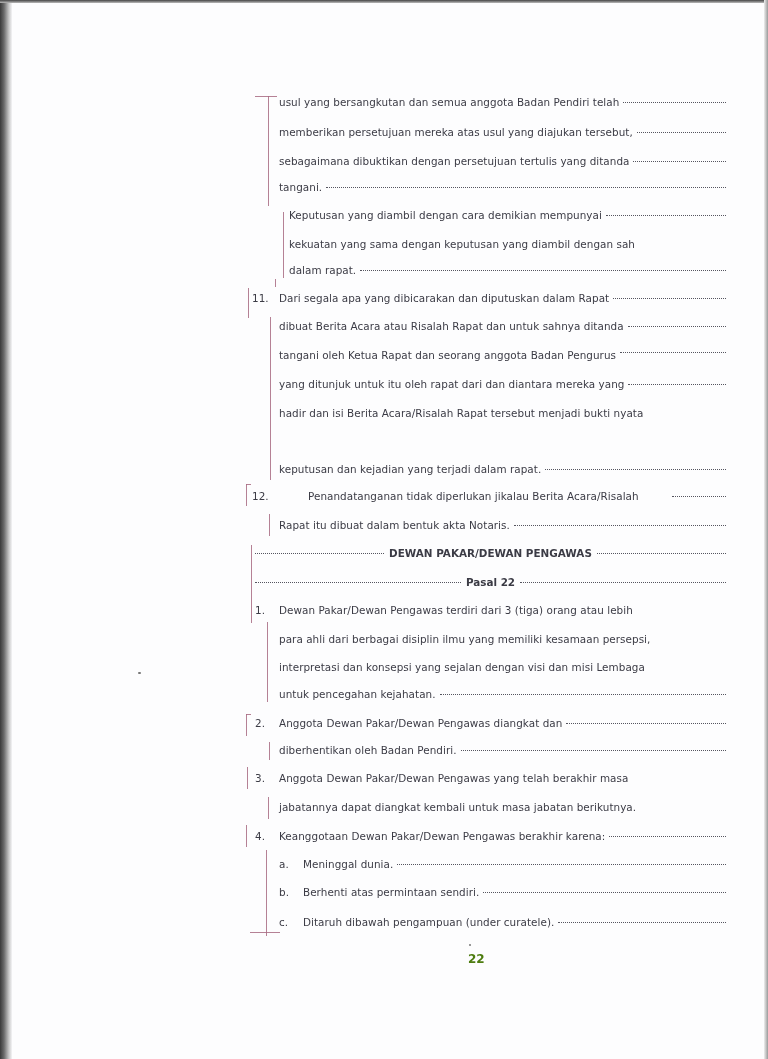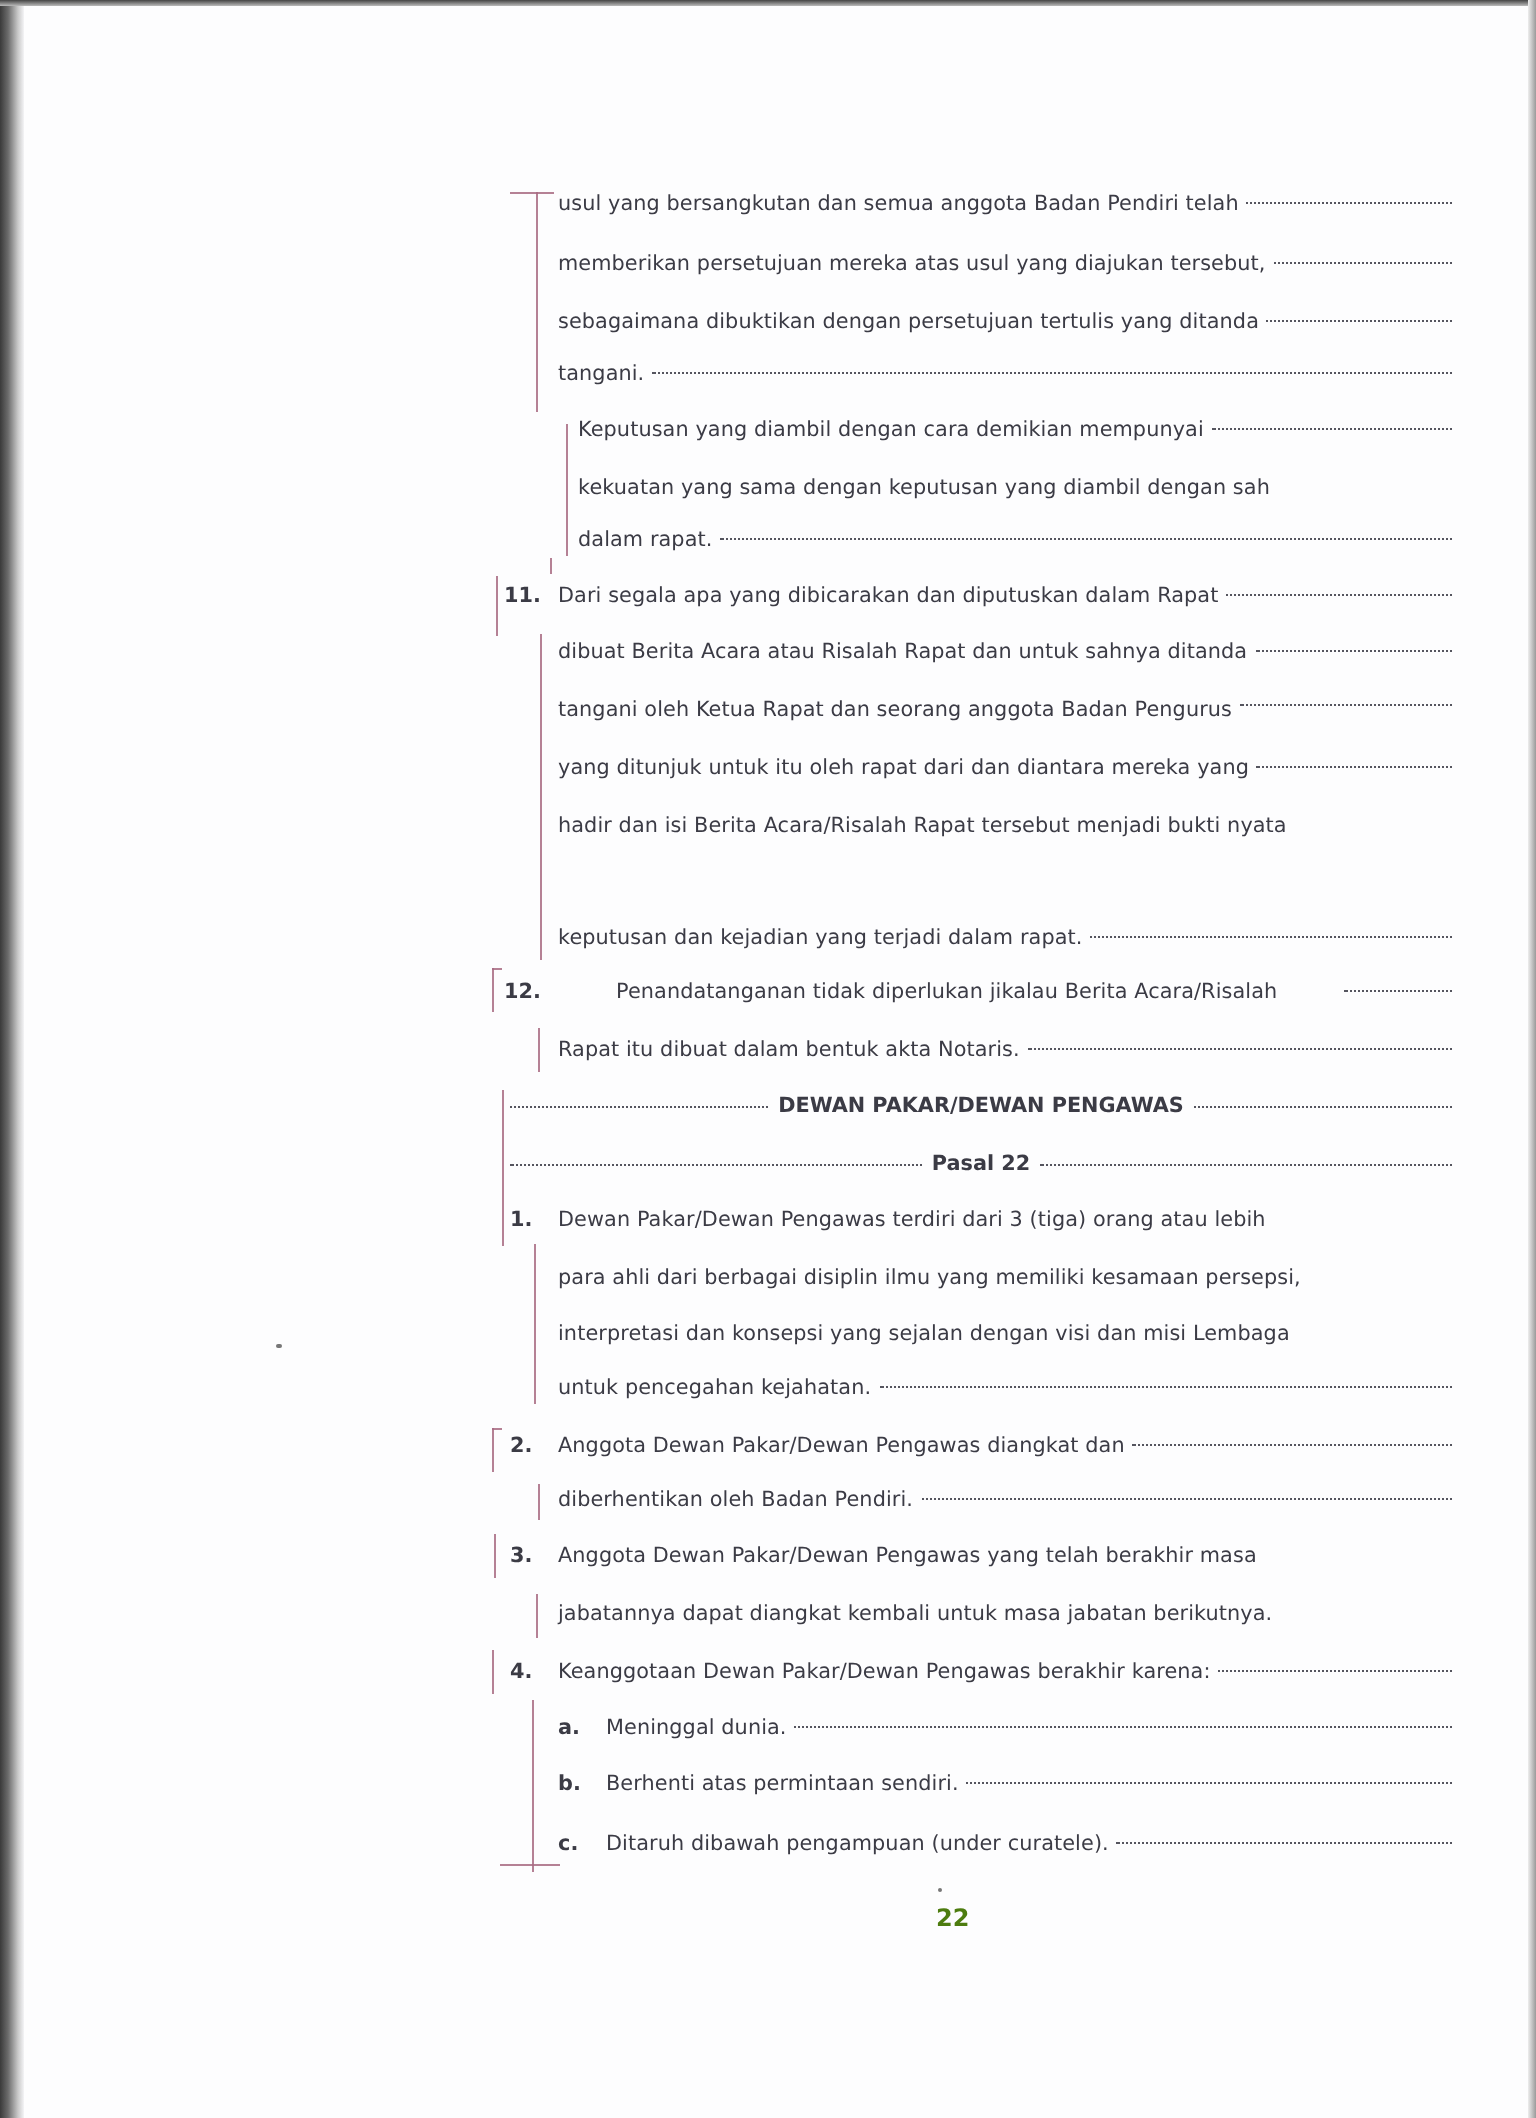--- a/index.html
+++ b/index.html
@@ -52,21 +52,20 @@
       flex: 1 1 auto;
       height: 1px;
       margin-left: 4px;
       border-bottom: 1.2px dotted #55555f;
       transform: translateY(-3px);
       min-width: 6px;
     }
     .num {
       display: inline-block;
       width: 22px;
-      font-weight: bold;
     }
     .heading {
       position: absolute;
       font-size: 10.4px;
       line-height: 14px;
       font-weight: bold;
       display: flex;
       align-items: center;
       white-space: nowrap;
     }

